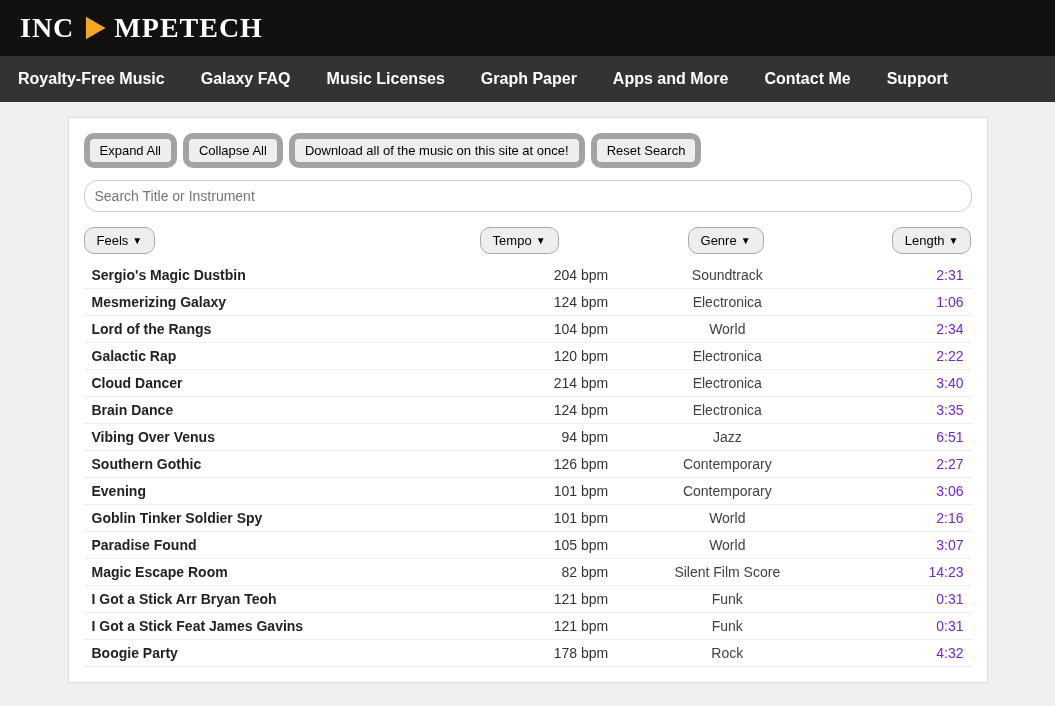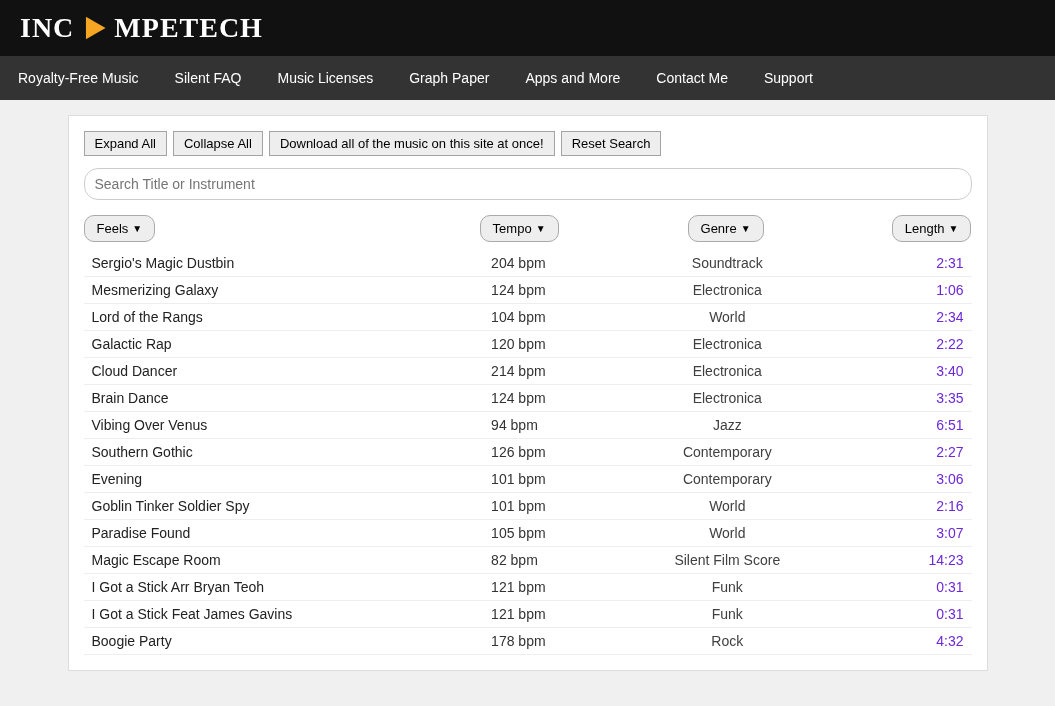--- a/index.html
+++ b/index.html
@@ -6,51 +6,51 @@
     body { font-family: Arial, Helvetica, sans-serif; font-size: 14px; background: #f0f0f0; color: #222; }
 
     
     #header { background: #111; padding: 12px 20px; display: flex; align-items: center; font-family: Liberation Serif, serif; }
     #logo { color: #fff; font-size: 28px; font-weight: 900; letter-spacing: 1px; display: flex; align-items: center; gap: 4px; }
     #logo .play-icon { display: inline-block; width: 28px; height: 28px; background: #f5a623; clip-path: polygon(20% 10%, 90% 50%, 20% 90%); margin: 0 2px; }
 
     
     #nav { background: #333; display: flex; }
     #nav a {
-      color: #fff; text-decoration: none; padding: 14px 18px; display: block; font-size: 14px; font-weight: normal;
+      color: #fff; text-decoration: none; padding: 14px 18px; display: block; font-size: 16px; font-weight: bold;
     }
 
     
     #main { background: #fff; max-width: 920px; margin: 15px auto; padding: 15px; border: 1px solid #ddd; }
 
     
     #toolbar { display: flex; gap: 6px; margin-bottom: 12px; flex-wrap: wrap; }
     .toolbar-btn {
-      border: 1px solid #a3a3a3; background: #eee; padding: 4px 10px; cursor: pointer; font-size: 13px; border-radius: 0;
+      border: 6px solid #a3a3a3; background: #eee; padding: 4px 10px; cursor: pointer; font-size: 13px; border-radius: 10px;
     }
 
     
     #search-input {
       width: 100%; padding: 7px 10px; border: 1px solid #ccc; font-size: 14px; color: #999; border-radius: 14px; margin-bottom: 15px;
     }
 
     
     #filter-row { display: flex; gap: 10px; margin-bottom: 8px; }
     .filter-btn {
       border: 1px solid #aaa; background: #eee; padding: 5px 12px; cursor: pointer; font-size: 13px; border-radius: 10px;
       display: flex; align-items: center; gap: 4px;
     }
     .filter-btn .arrow { font-size: 10px; }
 
     
     #music-table { width: 100%; border-collapse: collapse; }
     #music-table tr { border-bottom: 1px solid #eee; }
     #music-table td { padding: 5px 8px; }
-    #music-table td:first-child { font-weight: normal; width: 45%; margin-left: 48px; }
-    #music-table td:nth-child(2) { width: 15%; color: #333; }
+    #music-table td:first-child { font-weight: bold; width: 45%; margin-left: 48px; }
+    #music-table td:nth-child(2) { text-align: right; width: 15%; color: #333; }
     #music-table td:nth-child(3) { text-align: center; width: 25%; color: #404040; }
     #music-table td:nth-child(4) { text-align: right; width: 15%; color: #6d28d9; }
 
     
     #filter-row .f1 { width: 45%; }
     #filter-row .f2 { width: 15%; }
     #filter-row .f3 { width: 25%; }
     #filter-row .f4 { width: 15%; }
   </style>
 </head>
@@ -59,21 +59,21 @@
 <div id="header">
   <div id="logo">
     <span>INC</span>
     <span class="play-icon"></span>
     <span>MPETECH</span>
   </div>
 </div>
 
 <nav id="nav">
     <a href="#">Royalty-Free Music</a>
-    <a href="#">Silent FAQ</a>
+    <a href="#">Galaxy FAQ</a>
     <a href="#">Music Licenses</a>
     <a href="#">Graph Paper</a>
     <a href="#">Apps and More</a>
     <a href="#">Contact Me</a>
     <a href="#">Support</a>
   </nav>
 
 <div id="main">
   
   <div id="toolbar">

